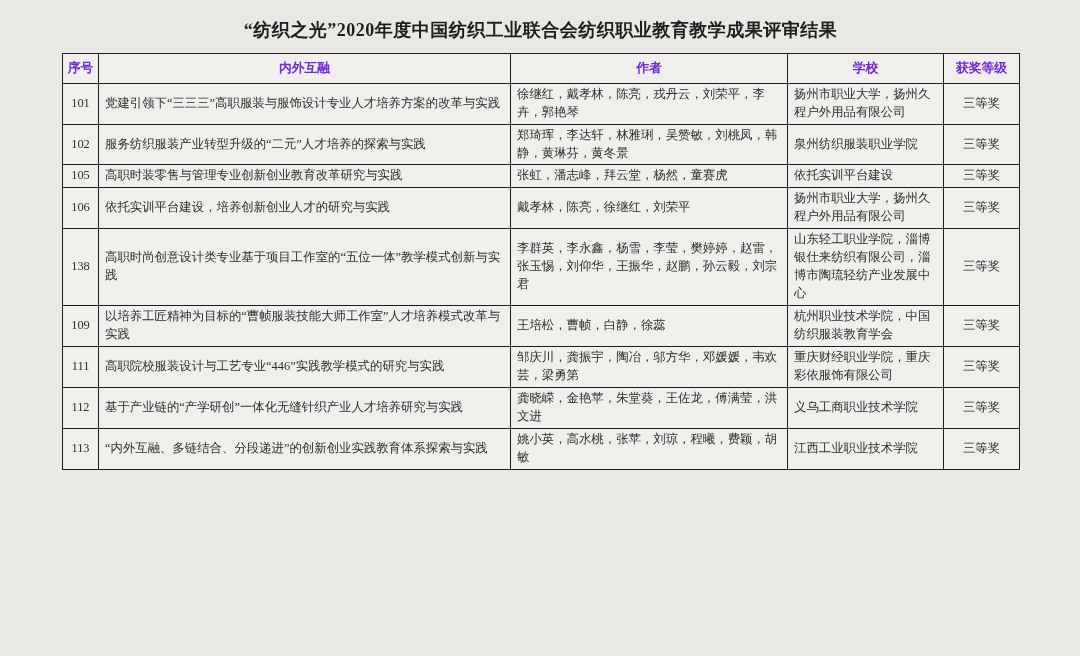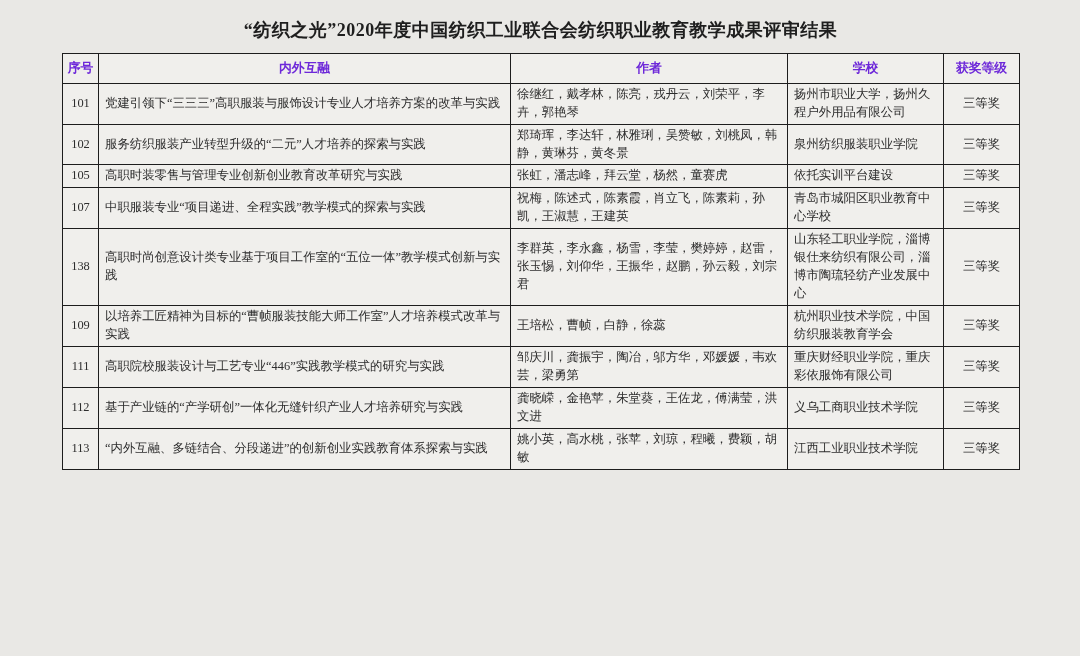--- a/index.html
+++ b/index.html
@@ -102,24 +102,24 @@
         <td class="cell-award">三等奖</td>
       </tr>
         <tr>
         <td class="cell-no">105</td>
         <td class="cell-proj">高职时装零售与管理专业创新创业教育改革研究与实践</td>
         <td class="cell-auth">张虹，潘志峰，拜云堂，杨然，童赛虎</td>
         <td class="cell-school">依托实训平台建设</td>
         <td class="cell-award">三等奖</td>
       </tr>
         <tr>
-        <td class="cell-no">107</td>
-        <td class="cell-proj">中职服装专业“项目递进、全程实践”教学模式的探索与实践</td>
-        <td class="cell-auth">祝梅，陈述式，陈素霞，肖立飞，陈素莉，孙凯，王淑慧，王建英</td>
-        <td class="cell-school">青岛市城阳区职业教育中心学校</td>
+        <td class="cell-no">106</td>
+        <td class="cell-proj">依托实训平台建设，培养创新创业人才的研究与实践</td>
+        <td class="cell-auth">戴孝林，陈亮，徐继红，刘荣平</td>
+        <td class="cell-school">扬州市职业大学，扬州久程户外用品有限公司</td>
         <td class="cell-award">三等奖</td>
       </tr>
         <tr>
         <td class="cell-no">138</td>
         <td class="cell-proj">高职时尚创意设计类专业基于项目工作室的“五位一体”教学模式创新与实践</td>
         <td class="cell-auth">李群英，李永鑫，杨雪，李莹，樊婷婷，赵雷，张玉惕，刘仰华，王振华，赵鹏，孙云毅，刘宗君</td>
         <td class="cell-school">山东轻工职业学院，淄博银仕来纺织有限公司，淄博市陶琉轻纺产业发展中心</td>
         <td class="cell-award">三等奖</td>
       </tr>
         <tr>

